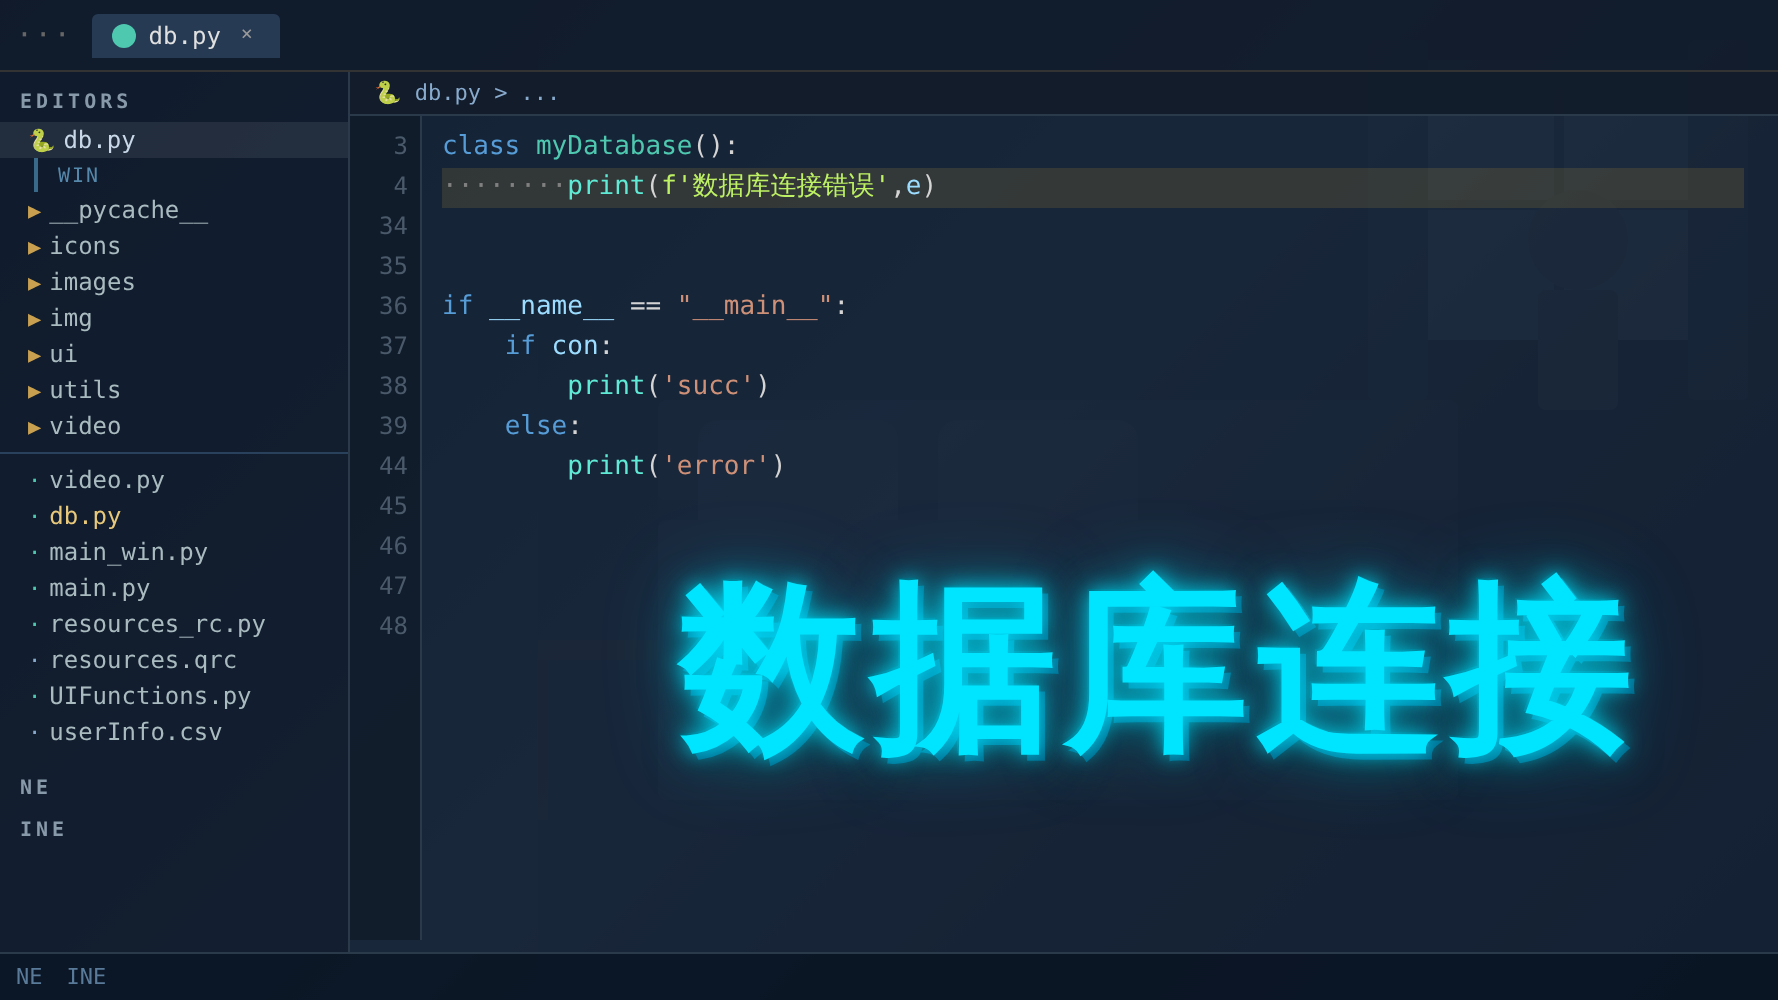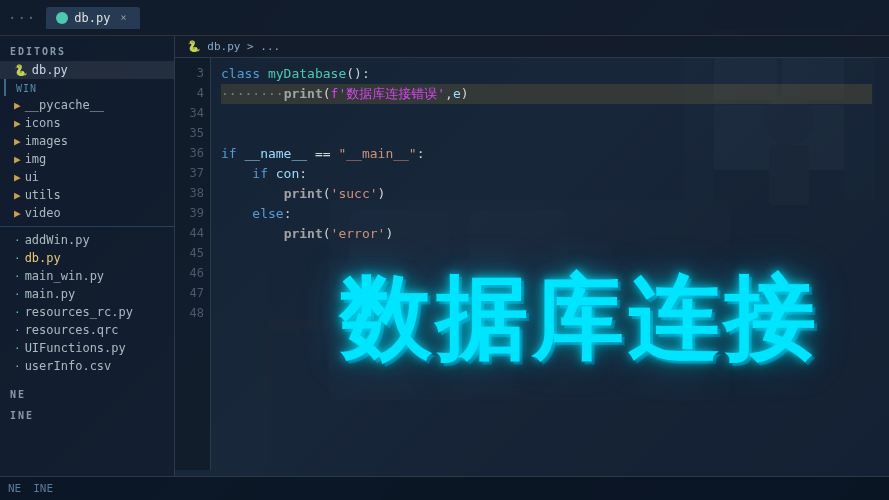--- a/index.html
+++ b/index.html
@@ -155,21 +155,21 @@
       background: rgba(100,150,200,0.3);
       margin: 4px 0;
     }
 
     .win-label {
       font-size: 10px;
       letter-spacing: 1px;
       color: #5588aa;
       padding: 4px 10px 2px 10px;
       border-left: 2px solid #3a6a8a;
-      margin-left: 4px;
+      margin-left: 17px;
     }
 
     
     .editor-area {
       flex: 1;
       background: rgba(18, 30, 48, 0.82);
       overflow: hidden;
       position: relative;
     }
 
@@ -224,33 +224,33 @@
       white-space: pre;
       color: #c8d8e8;
     }
 
     .code-line.highlighted-line {
       background: rgba(255, 200, 50, 0.12);
     }
 
     
     .kw { color: #569cd6; }
-    .fn { color: #a3a3a3; font-weight: bold; }
+    .fn { color: #5eead4; }
     .cls { color: #4ec9b0; }
     .str { color: #ce9178; }
     .op { color: #d4d4d4; }
     .pn { color: #d4d4d4; }
-    .fstr { color: #d946ef; }
+    .fstr { color: #bef264; }
     .var { color: #9cdcfe; }
     .punc { color: #808080; }
 
     
     .overlay-text {
       position: absolute;
-      bottom: 96px;
+      bottom: 80px;
       left: 50%;
       transform: translateX(-40%);
       z-index: 100;
       font-size: 92px;
       font-weight: 900;
       color: #00e5ff;
       text-shadow:
         0 0 10px rgba(0,229,255,0.8),
         0 0 20px rgba(0,229,255,0.6),
         0 0 40px rgba(0,200,255,0.4),
@@ -372,21 +372,21 @@
       </div>
       <div class="sidebar-item">
         <span class="folder-icon">▶</span>
         <span>video</span>
       </div>
 
       <div class="sidebar-divider"></div>
 
       <div class="sidebar-item">
         <span class="file-py-icon">·</span>
-        <span>addWin.py</span>
+        <span>video.py</span>
       </div>
       <div class="sidebar-item highlighted">
         <span class="file-py-icon">·</span>
         <span>db.py</span>
       </div>
       <div class="sidebar-item">
         <span class="file-py-icon">·</span>
         <span>main_win.py</span>
       </div>
       <div class="sidebar-item">

